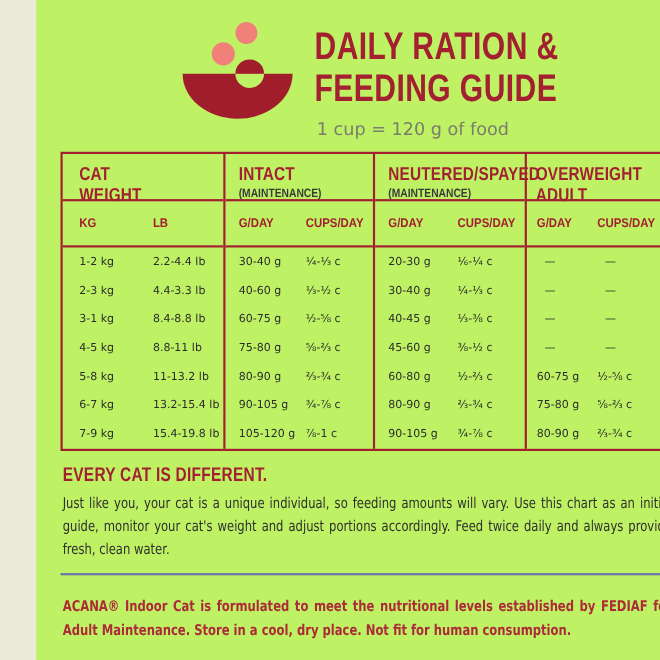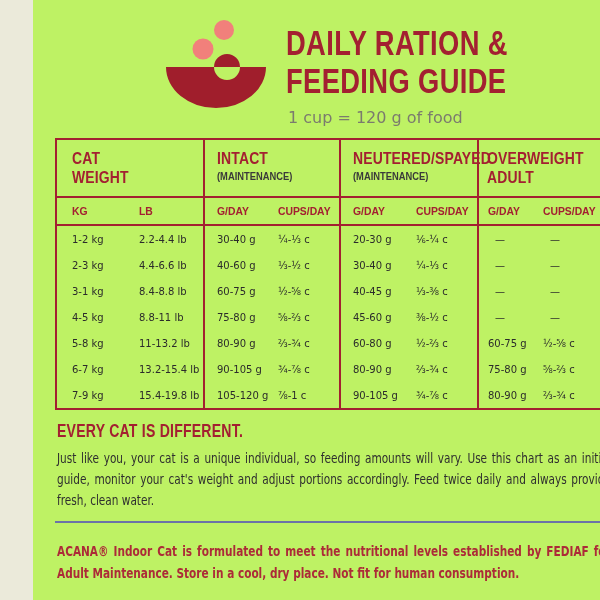--- a/index.html
+++ b/index.html
@@ -14,32 +14,32 @@
       transform-origin:left top;white-space:nowrap;letter-spacing:0.5px;}
   .subtitle{position:absolute;left:255px;top:108px;font-size:16px;color:#7B7B6E;
       white-space:nowrap;}
 
   
   .ftable{position:absolute;left:22px;top:138px;width:556px;height:272px;
       border:2px solid #A32031;box-sizing:border-box;display:flex;}
   .col{display:flex;flex-direction:column;box-sizing:border-box;}
   .col + .col{border-left:2px solid #A32031;}
   .c1{width:146px;} .c2{width:136px;} .c3{width:138px;} .c4{flex:1;}
-  .col-head{height:58px;box-sizing:border-box;border-bottom:2px solid #A32031;
+  .col-head{height:43px;box-sizing:border-box;border-bottom:2px solid #A32031;
       padding-top:9px;}
   .c1 .col-head{padding-left:15px;} .c2 .col-head{padding-left:12px;}
   .c3 .col-head{padding-left:12px;} .c4 .col-head{padding-left:8px;}
   .col-title-line{display:block;font-family:"Liberation Sans",sans-serif;font-weight:bold;
       font-size:17px;line-height:19px;color:#A32031;transform:scaleX(0.82);
       transform-origin:left top;white-space:nowrap;letter-spacing:0.2px;}
   .col-title-line:empty{display:none;}
   .col-note{display:block;font-family:"Liberation Sans",sans-serif;font-weight:bold;
       font-size:11px;line-height:14px;color:#3A3A3A;transform:scaleX(0.85);
       transform-origin:left top;white-space:nowrap;margin-top:1px;}
-  .col-sub{height:28px;box-sizing:border-box;border-bottom:2px solid #A32031;
+  .col-sub{height:42px;box-sizing:border-box;border-bottom:2px solid #A32031;
       display:grid;align-items:center;}
   .col-sub span{font-family:"Liberation Sans",sans-serif;font-weight:bold;font-size:11.5px;
       color:#A32031;transform:scaleX(0.9);transform-origin:left center;white-space:nowrap;}
   .col-body{flex:1;display:grid;grid-template-rows:repeat(7,1fr);}
   .drow{display:grid;align-items:center;}
   .drow span{font-size:10px;color:#2B2B2B;white-space:nowrap;}
   .c1 .grid2{padding-left:15px;grid-template-columns:minmax(67px,max-content) 1fr;}
   .c2 .grid2{padding-left:12px;grid-template-columns:minmax(61px,max-content) 1fr;}
   .c3 .grid2{padding-left:12px;grid-template-columns:minmax(63px,max-content) 1fr;}
   .c4 .grid2{padding-left:9px;grid-template-columns:minmax(55px,max-content) 1fr;}
@@ -89,21 +89,21 @@
         <span>KG</span>
         <span>LB</span>
       </div>
       <div class="col-body">
         <div class="drow grid2">
             <span>1-2 kg</span>
             <span>2.2-4.4 lb</span>
           </div>
         <div class="drow grid2">
             <span>2-3 kg</span>
-            <span>4.4-6.6 lb</span>
+            <span>4.4-3.3 lb</span>
           </div>
         <div class="drow grid2">
             <span>3-1 kg</span>
             <span>8.4-8.8 lb</span>
           </div>
         <div class="drow grid2">
             <span>4-5 kg</span>
             <span>8.8-11 lb</span>
           </div>
         <div class="drow grid2">

